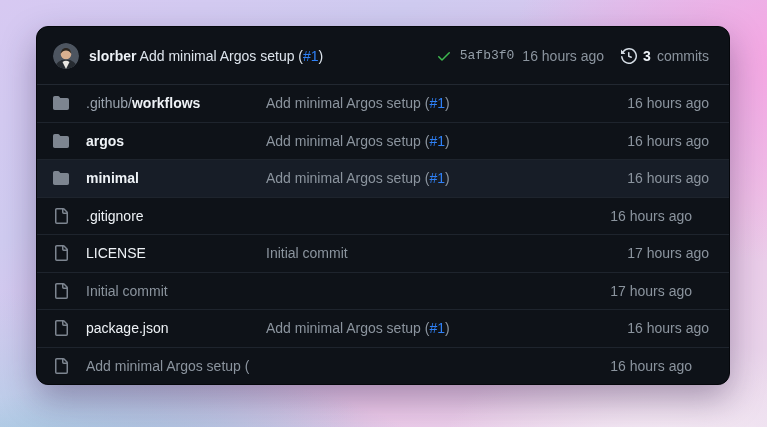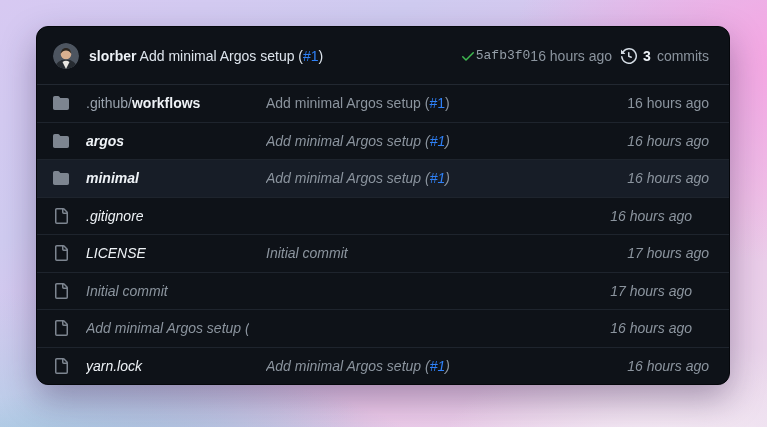--- a/index.html
+++ b/index.html
@@ -31,38 +31,38 @@
     flex:0 0 58px; display:flex; align-items:center;
     padding:0 20px 0 16px;
     border-bottom:1px solid #222831;
   }
   .avatar { width:26px; height:26px; border-radius:50%; overflow:hidden; flex:0 0 26px; cursor:pointer; }
   .commit-title { margin-left:10px; white-space:nowrap; }
   .author { font-weight:700; color:#eef2f7; cursor:pointer; }
   .head-msg { color:#dde4ec; }
   .pr { color:#2f81f7; text-decoration:none; cursor:pointer; }
   .header-right {
-    margin-left:auto; display:flex; align-items:center; gap:0;
+    margin-left:auto; display:flex; align-items:center; gap:8px;
     color:#8b949e; white-space:nowrap;
   }
   .check { display:flex; align-items:center; }
   .hash { font-family:"Liberation Mono","DejaVu Sans Mono",monospace; font-size:13px; color:#949ea8; cursor:pointer; }
   .commits-group { display:flex; align-items:center; gap:6px; margin-left:9px; cursor:pointer; }
   .commits-count { color:#eef2f7; font-weight:700; }
 
   
   .rows { flex:1; display:flex; flex-direction:column; }
   .row {
     flex:1; display:grid;
     grid-template-columns:16px 163px 1fr auto;
     column-gap:17px; align-items:center;
     padding:0 20px 0 16px;
     cursor:pointer;
   }
-  .row + .row { border-top:1px solid #1e242d;font-style:italic; }
+  .row + .row { border-top:1px solid #1e242d; }
   .row.highlight { background:#171d27; }
   .cell-icon { display:flex; align-items:center; }
   .name-cell { white-space:nowrap; overflow:hidden; }
   .prefix { color:#99a2ad; cursor:pointer;text-align:right; }
   .fname { color:#eef2f6; cursor:pointer; }
   .row.folder .fname { font-weight:700; }
   .msg-cell { color:#8b949e; white-space:nowrap; overflow:hidden; cursor:pointer; }
   .date-cell { color:#8b949e; justify-self:end; white-space:nowrap; }
 
   svg { display:block; }
@@ -177,30 +177,30 @@
         <span class="msg-cell"><span>Initial commit</span><a class="pr"></a><span></span></span>
         <span class="date-cell">17 hours ago</span>
       </div>
 
       <div class="row">
         <span class="cell-icon">
             <svg width="16" height="16" viewBox="0 0 16 16" fill="#7d8590">
               <path d="M2 1.75C2 .784 2.784 0 3.75 0h6.586c.464 0 .909.184 1.237.513l2.914 2.914c.329.328.513.773.513 1.237v9.586A1.75 1.75 0 0 1 13.25 16h-9.5A1.75 1.75 0 0 1 2 14.25Zm1.75-.25a.25.25 0 0 0-.25.25v12.5c0 .138.112.25.25.25h9.5a.25.25 0 0 0 .25-.25V6h-2.75A1.75 1.75 0 0 1 9 4.25V1.5Zm6.75.062V4.25c0 .138.112.25.25.25h2.688l-.011-.013-2.914-2.914-.013-.011Z"></path>
             </svg>
           </span>
-        <span class="msg-cell"><span>Add minimal Argos setup (</span><a class="pr">#1</a><span>)</span></span>
-        <span class="date-cell">16 hours ago</span>
-      </div>
-
-      <div class="row">
-        <span class="cell-icon">
-            <svg width="16" height="16" viewBox="0 0 16 16" fill="#7d8590">
-              <path d="M2 1.75C2 .784 2.784 0 3.75 0h6.586c.464 0 .909.184 1.237.513l2.914 2.914c.329.328.513.773.513 1.237v9.586A1.75 1.75 0 0 1 13.25 16h-9.5A1.75 1.75 0 0 1 2 14.25Zm1.75-.25a.25.25 0 0 0-.25.25v12.5c0 .138.112.25.25.25h9.5a.25.25 0 0 0 .25-.25V6h-2.75A1.75 1.75 0 0 1 9 4.25V1.5Zm6.75.062V4.25c0 .138.112.25.25.25h2.688l-.011-.013-2.914-2.914-.013-.011Z"></path>
-            </svg>
-          </span>
-        <span class="name-cell"><span class="fname">yarn.lock</span></span>
+        <span class="name-cell"><span class="fname">package.json</span></span>
+        <span class="msg-cell"><span>Add minimal Argos setup (</span><a class="pr">#1</a><span>)</span></span>
+        <span class="date-cell">16 hours ago</span>
+      </div>
+
+      <div class="row">
+        <span class="cell-icon">
+            <svg width="16" height="16" viewBox="0 0 16 16" fill="#7d8590">
+              <path d="M2 1.75C2 .784 2.784 0 3.75 0h6.586c.464 0 .909.184 1.237.513l2.914 2.914c.329.328.513.773.513 1.237v9.586A1.75 1.75 0 0 1 13.25 16h-9.5A1.75 1.75 0 0 1 2 14.25Zm1.75-.25a.25.25 0 0 0-.25.25v12.5c0 .138.112.25.25.25h9.5a.25.25 0 0 0 .25-.25V6h-2.75A1.75 1.75 0 0 1 9 4.25V1.5Zm6.75.062V4.25c0 .138.112.25.25.25h2.688l-.011-.013-2.914-2.914-.013-.011Z"></path>
+            </svg>
+          </span>
         <span class="msg-cell"><span>Add minimal Argos setup (</span><a class="pr">#1</a><span>)</span></span>
         <span class="date-cell">16 hours ago</span>
       </div>
 
     </div>
   </div>
 </div>
 
 </body></html>

